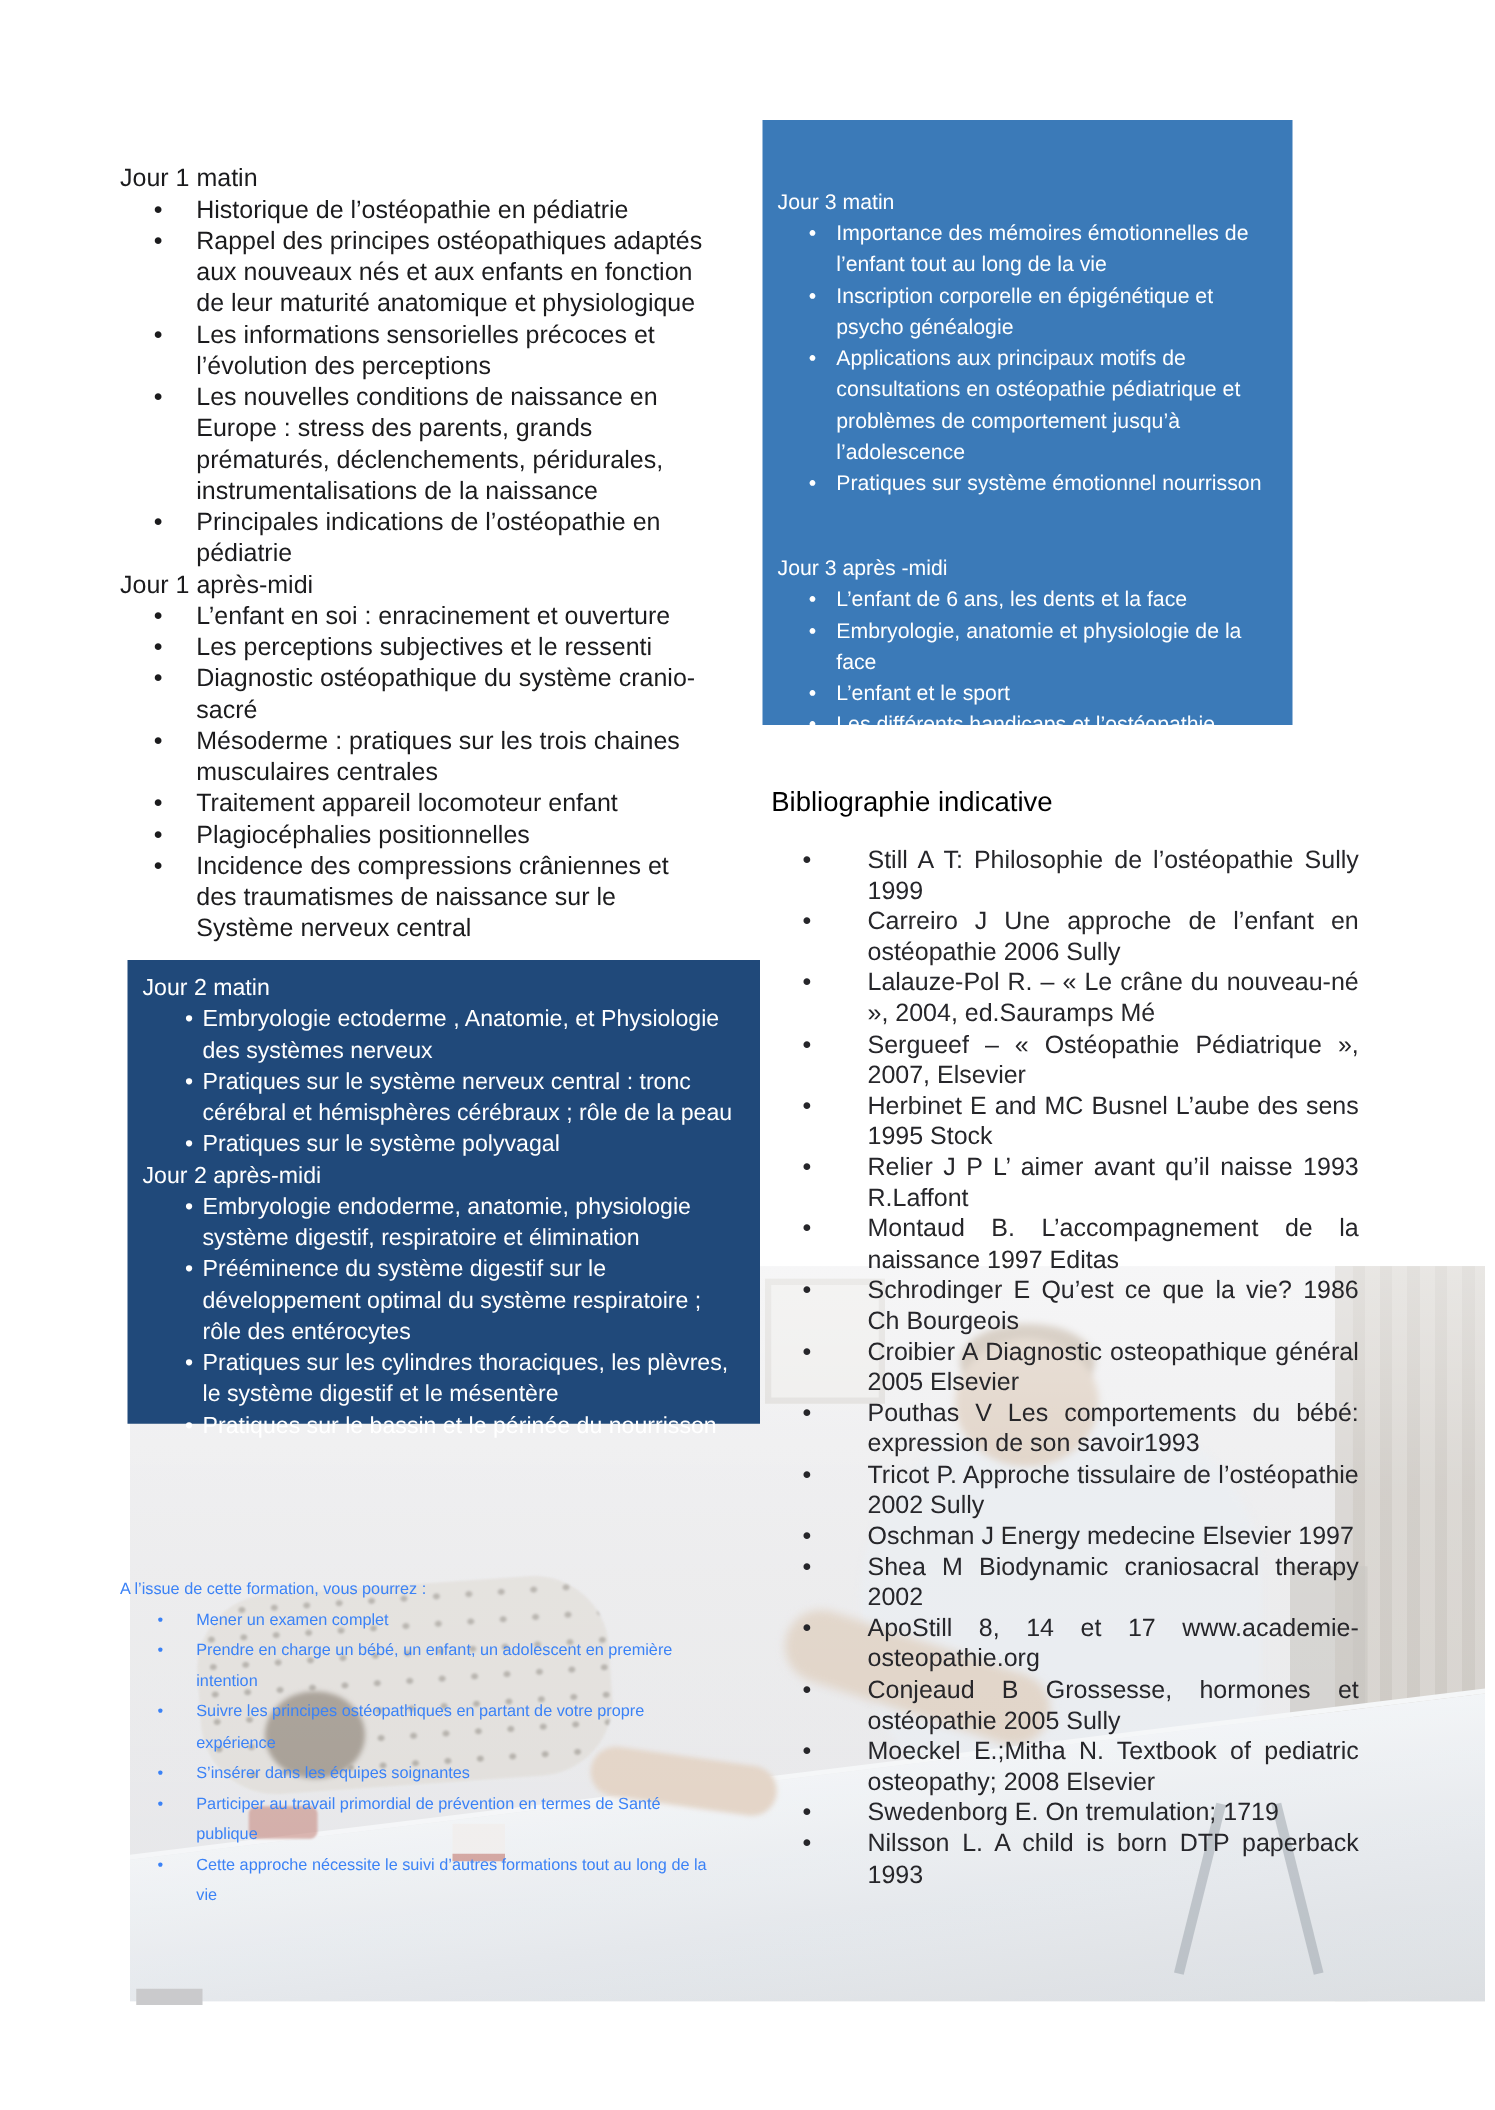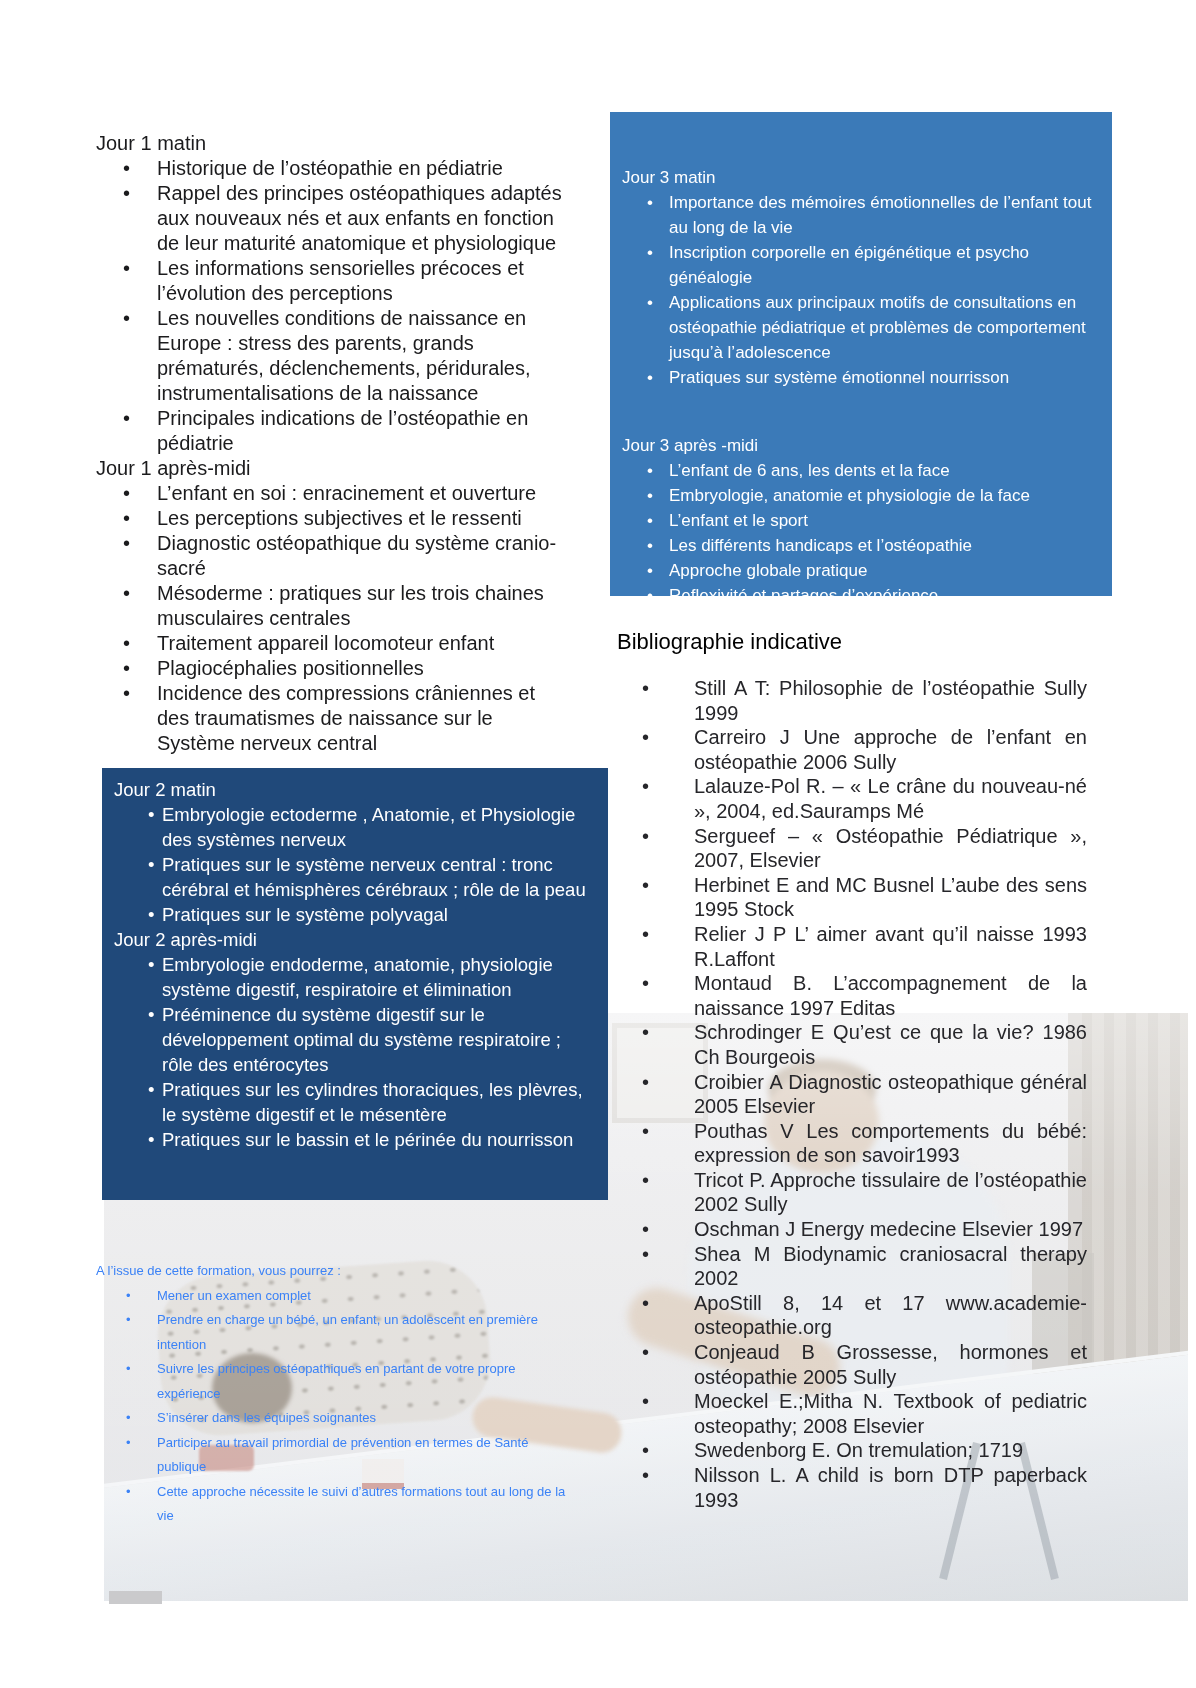--- a/index.html
+++ b/index.html
@@ -9,28 +9,28 @@
   ul{list-style:none;}
   .abs{position:absolute;}
 
   
   #day1{left:96px;top:103px;width:472px;font-size:20px;line-height:25px;color:#1b1b1d;}
   #day1 .h{font-size:20px;}
   .bl-main li{position:relative;padding-left:61px;}
   .bl-main .bu{position:absolute;left:27px;top:0;}
 
   
-  #box2{left:102px;top:768px;width:506px;height:432px;background:#20497A;color:#fff;
+  #box2{left:102px;top:768px;width:506px;height:371px;background:#20497A;color:#fff;
         font-size:18.5px;line-height:25px;padding:9px 12px 0 10px;box-sizing:border-box;}
   #box2 .h{padding-left:2px;}
   .bl-box2 li{position:relative;padding-left:50px;}
   .bl-box2 .bu{position:absolute;left:36px;top:0;}
 
   
-  #box3{left:610px;top:112px;width:502px;height:484px;background:#3B7AB8;color:#fff;
+  #box3{left:610px;top:96px;width:424px;height:484px;background:#3B7AB8;color:#fff;
         font-size:17px;line-height:25px;padding:53px 8px 0 12px;box-sizing:border-box;}
   #box3 .h2{margin-top:43px;}
   .bl-box3 li{position:relative;padding-left:47px;}
   .bl-box3 .bu{position:absolute;left:25px;top:0;}
 
   
   #bib-title{left:617px;top:601px;font-size:22px;color:#000000;}
   #bib{left:642px;top:648px;width:445px;font-size:20px;line-height:24.6px;color:#26262a;}
   #bib li{position:relative;padding-left:52px;text-align:justify;}
   #bib .bu{position:absolute;left:0;top:0;}

